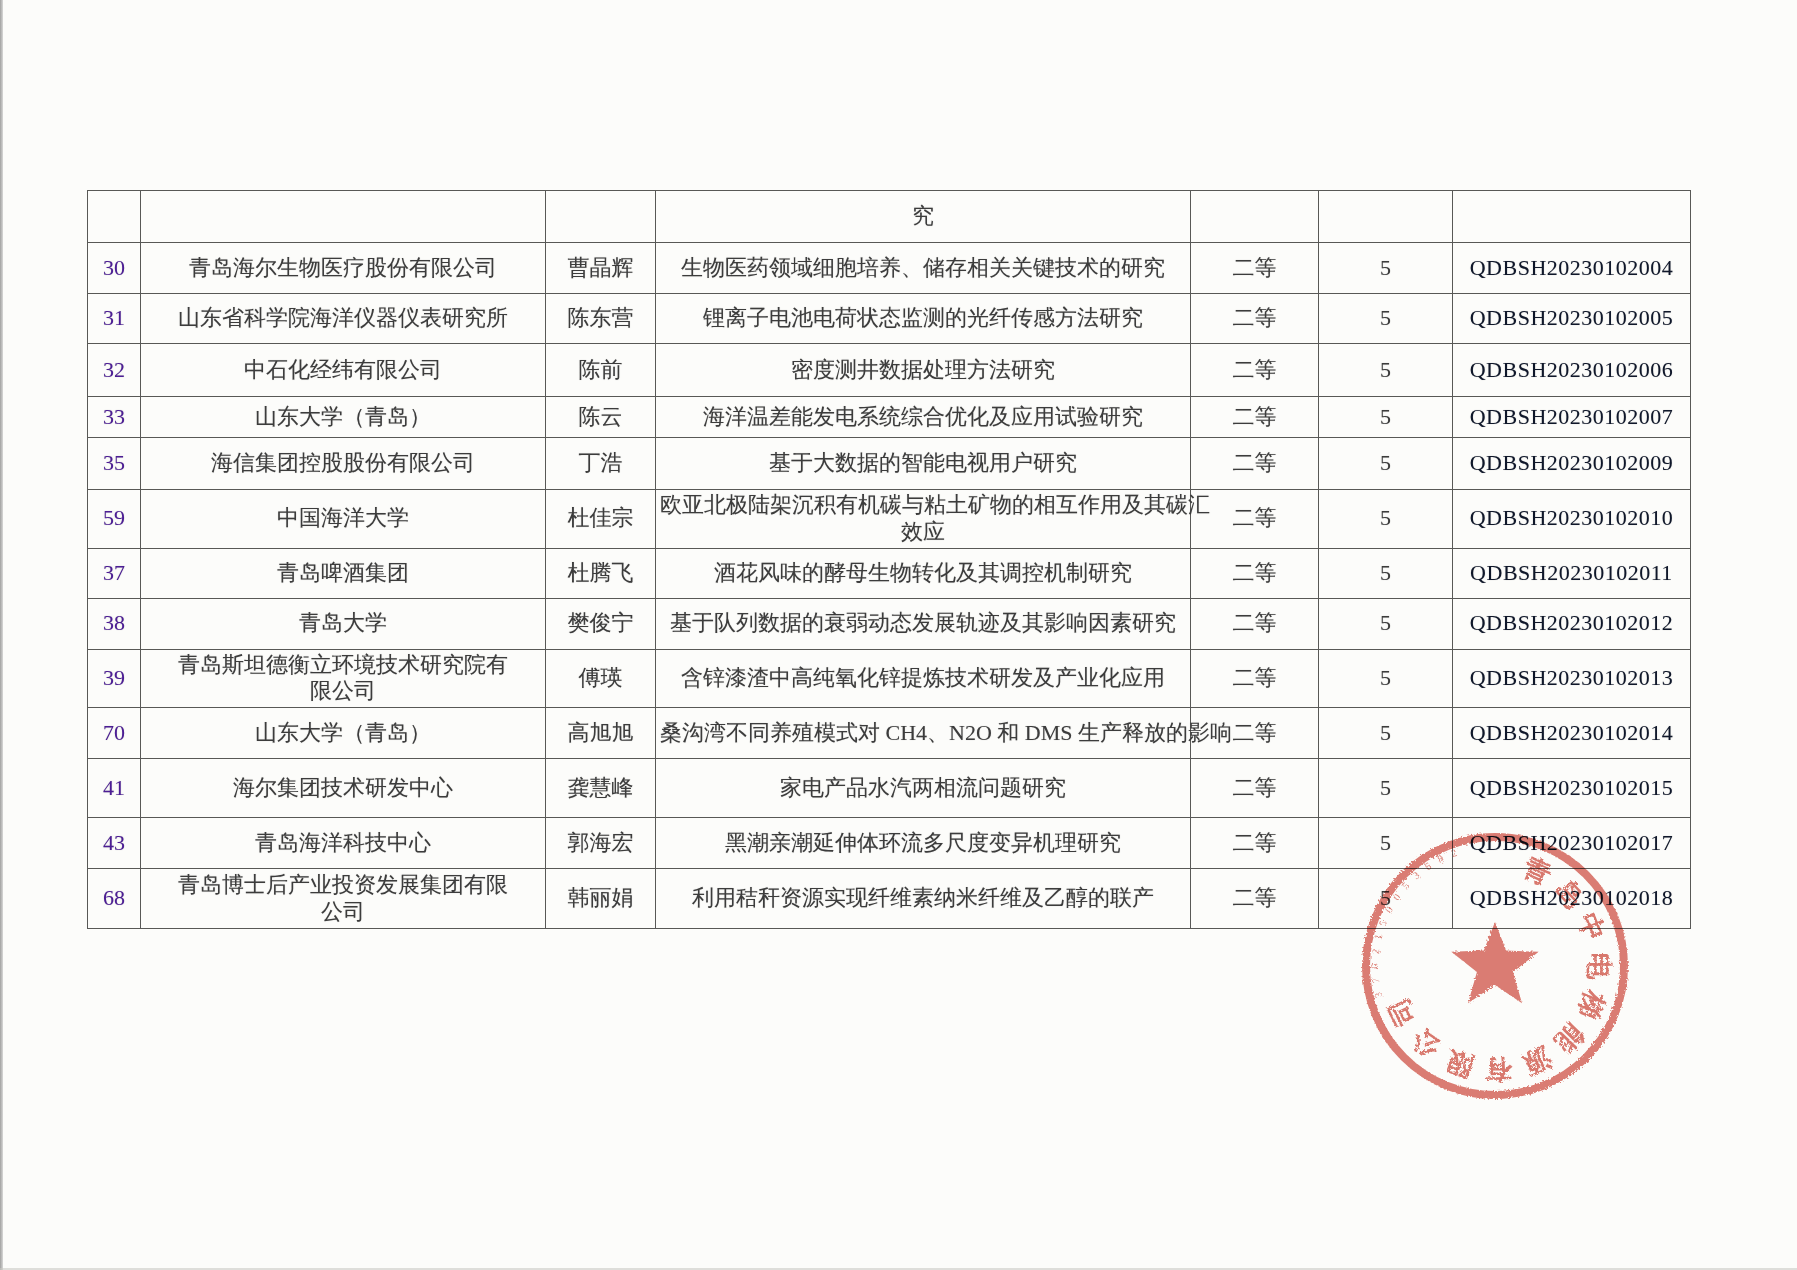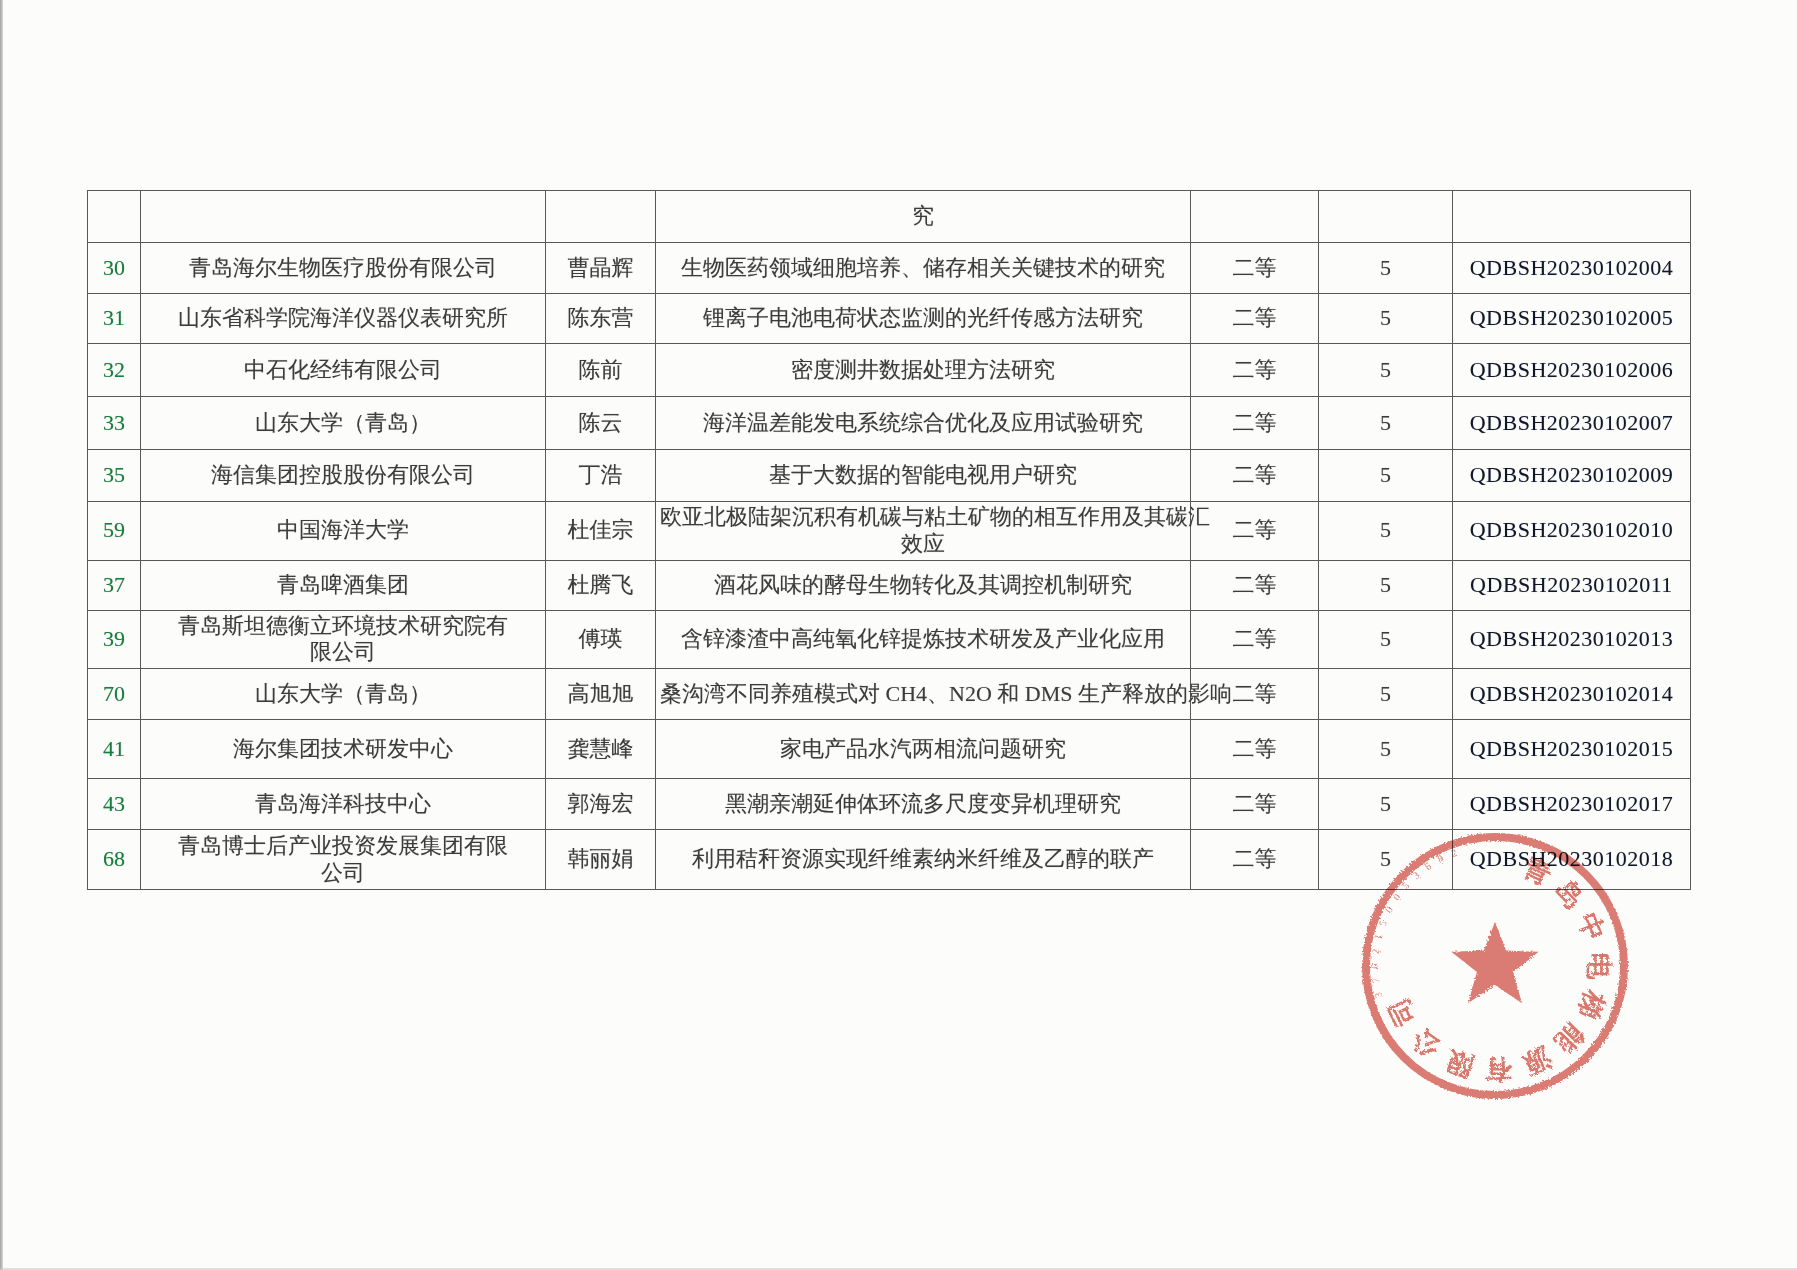--- a/index.html
+++ b/index.html
@@ -30,21 +30,21 @@
     border:1px solid #585856;
     text-align:center;
     vertical-align:middle;
     padding:2px 4px;
     font-size:22px;
     line-height:1.22;
     text-shadow:0 0 1px rgba(70,70,70,.35);
     overflow:visible;
     white-space:normal;
   }
-  td.c-num{font-size:21px;color:#15803d;}
+  td.c-num{font-size:21px;color:#4c1d95;}
   td.c-org{font-size:23px;padding:2px 10px;}
   td.c-person{font-size:23px;}
   td.c-title{font-size:22px;padding:2px 5px;}
   td.c-grade{font-size:23px;}
   td.c-count{font-size:21px;}
   td.c-code{font-size:22px;letter-spacing:.5px;color:#0f172a;font-family:"Liberation Serif","DejaVu Serif",serif;}
   .line{white-space:nowrap;}
   .stamp{
     position:absolute;left:1335px;top:816px;
     width:320px;height:300px;
@@ -158,21 +158,21 @@
           <td class="c-grade">
             <div class="line">二等</div>
           </td>
           <td class="c-count">
             <div class="line">5</div>
           </td>
           <td class="c-code">
             <div class="line">QDBSH20230102006</div>
           </td>
         </tr>
-        <tr style="height: 53px;">
+        <tr style="height: 41px;">
           <td class="c-num">
             <div class="line">33</div>
           </td>
           <td class="c-org">
             <div class="line">山东大学（青岛）</div>
           </td>
           <td class="c-person">
             <div class="line">陈云</div>
           </td>
           <td class="c-title">
@@ -249,20 +249,43 @@
             <div class="line">酒花风味的酵母生物转化及其调控机制研究</div>
           </td>
           <td class="c-grade">
             <div class="line">二等</div>
           </td>
           <td class="c-count">
             <div class="line">5</div>
           </td>
           <td class="c-code">
             <div class="line">QDBSH20230102011</div>
+          </td>
+        </tr>
+        <tr style="height: 51px;">
+          <td class="c-num">
+            <div class="line">38</div>
+          </td>
+          <td class="c-org">
+            <div class="line">青岛大学</div>
+          </td>
+          <td class="c-person">
+            <div class="line">樊俊宁</div>
+          </td>
+          <td class="c-title">
+            <div class="line">基于队列数据的衰弱动态发展轨迹及其影响因素研究</div>
+          </td>
+          <td class="c-grade">
+            <div class="line">二等</div>
+          </td>
+          <td class="c-count">
+            <div class="line">5</div>
+          </td>
+          <td class="c-code">
+            <div class="line">QDBSH20230102012</div>
           </td>
         </tr>
         <tr style="height: 55px;">
           <td class="c-num">
             <div class="line">39</div>
           </td>
           <td class="c-org">
             <div class="line">青岛斯坦德衡立环境技术研究院有</div>
             <div class="line">限公司</div>
           </td>

